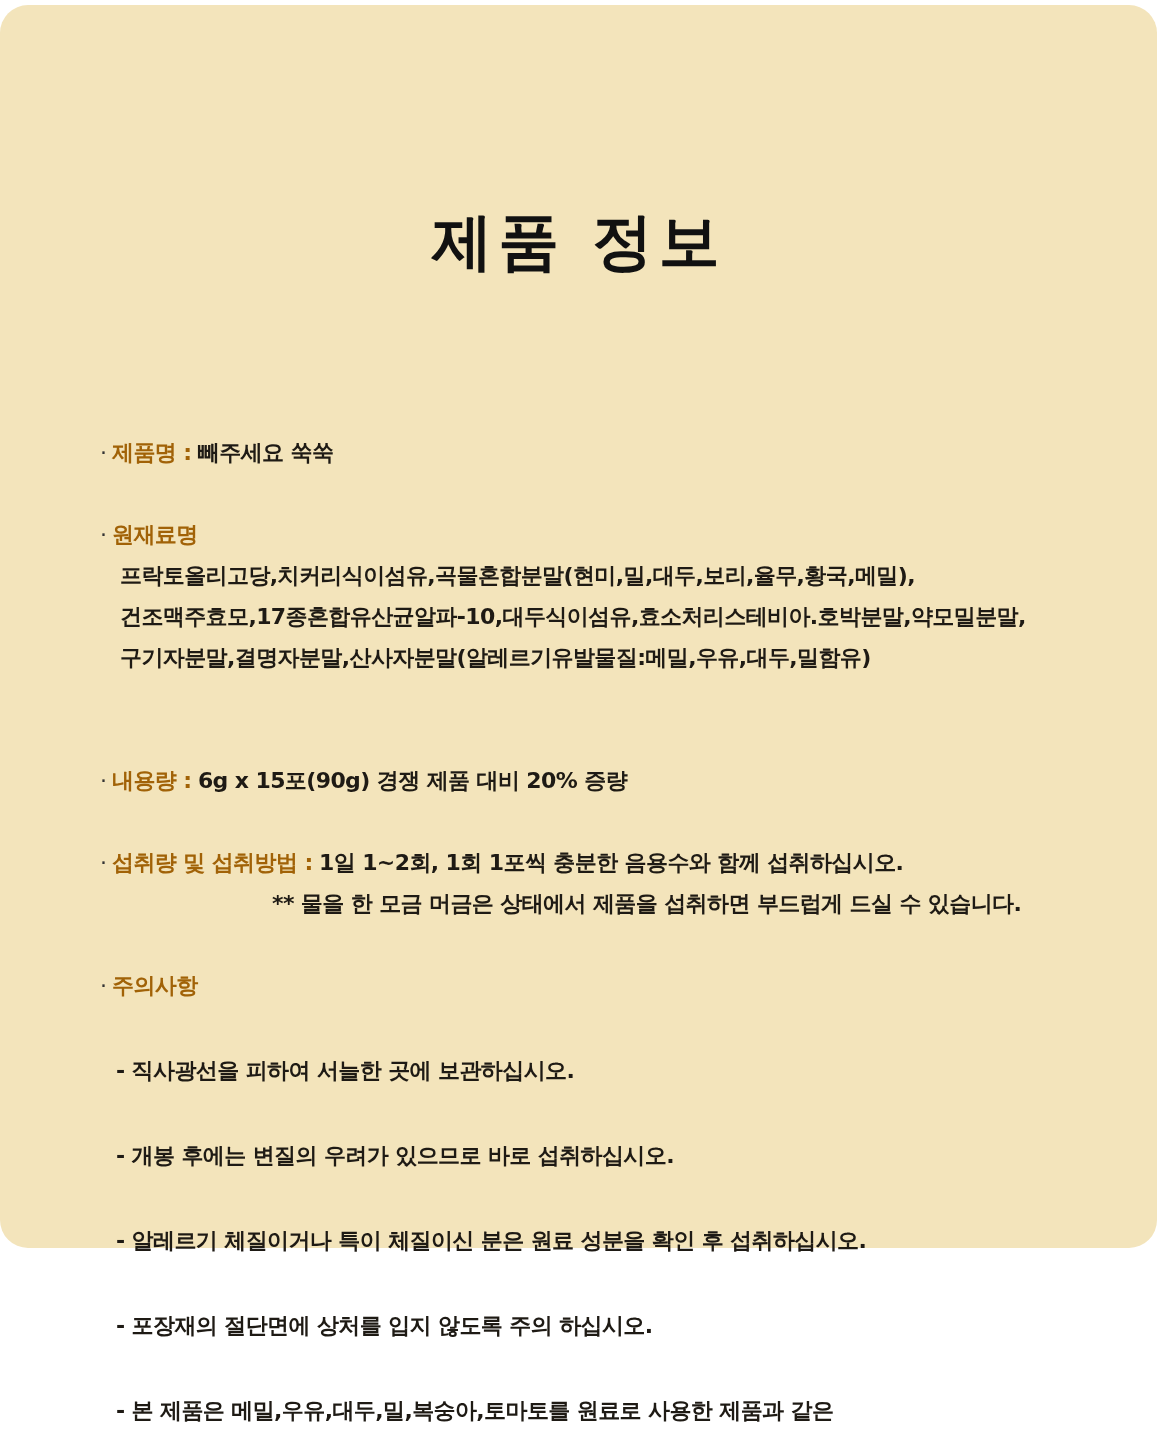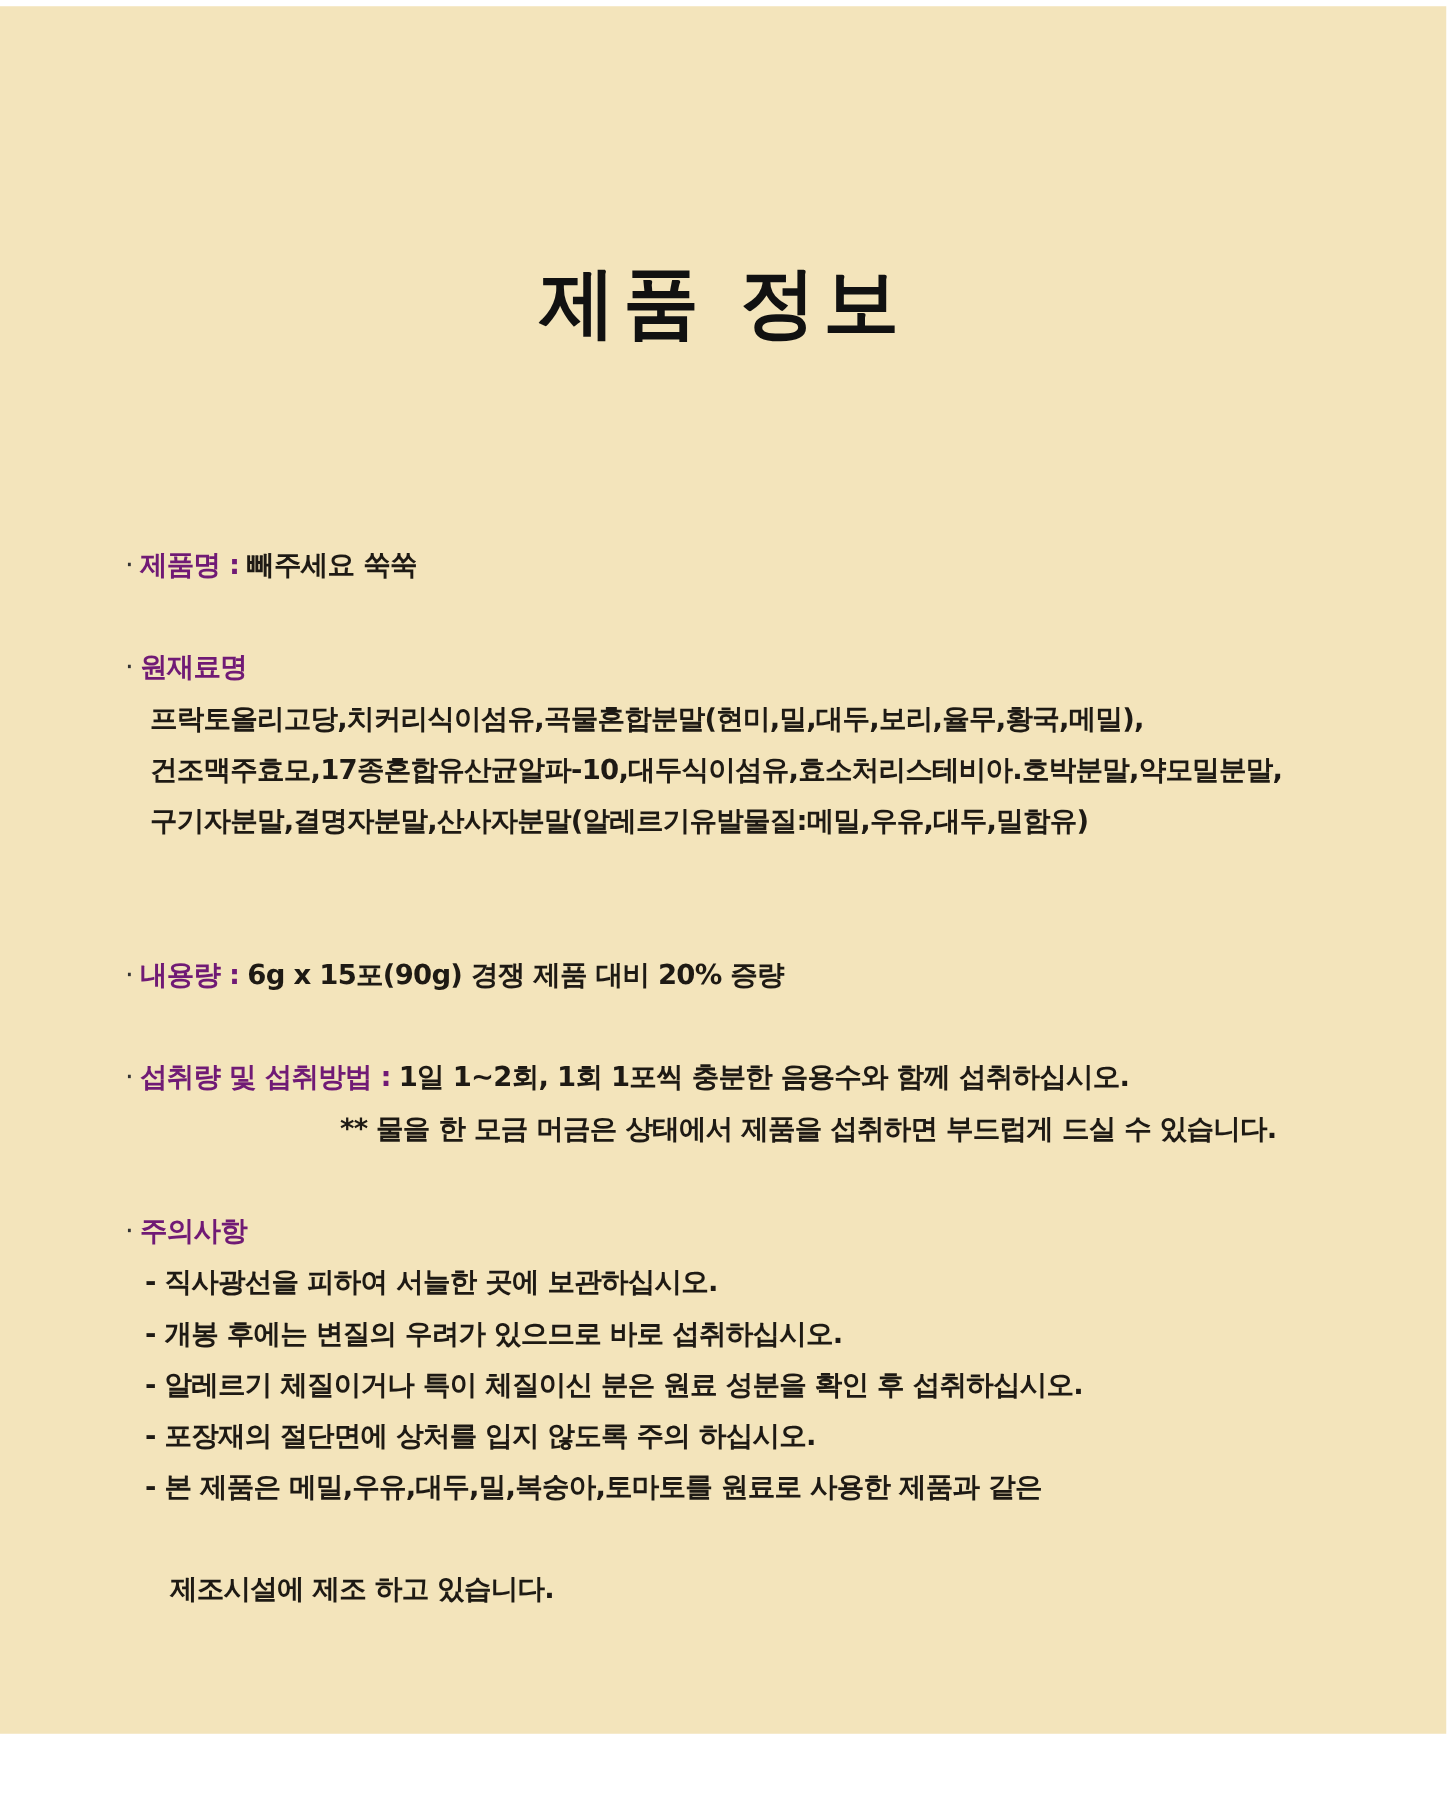--- a/index.html
+++ b/index.html
@@ -13,22 +13,23 @@
       position: relative;
       overflow: hidden;
       font-family: "DejaVu Sans", "Liberation Sans", sans-serif;
       color: #1e1a14;
     }
     .page {
       position: absolute;
       left: 0;
       top: 5px;
       width: 1157px;
-      height: 1382px;
+      height: 1243px;
       background: #f3e4bb;
+      border-radius: 28px;
     }
     .title {
       position: absolute;
       left: 0;
       width: 1157px;
       top: 195px;
       text-align: center;
       font-size: 62px;
       font-weight: bold;
       letter-spacing: 6px;
@@ -45,37 +46,38 @@
       white-space: nowrap;
     }
     .bullet {
       display: inline-block;
       width: 12px;
       font-weight: normal;
       color: #333;
     }
     .label {
       font-weight: bold;
-      color: #701a75;
+      color: #a16207;
       margin-top: 40px;
     }
     .value {
       font-weight: bold;
     }
     .indent-line {
       display: block;
       padding-left: 20px;
     }
     .note-line {
       display: block;
       padding-left: 172px;
     }
     .caution-line {
       display: block;
       padding-left: 16px;
+      margin-top: 44px;
     }
     .caution-cont {
       display: block;
       padding-left: 36px;
       margin-top: 40px;
     }
   </style>
 </head>
 <body>
 

